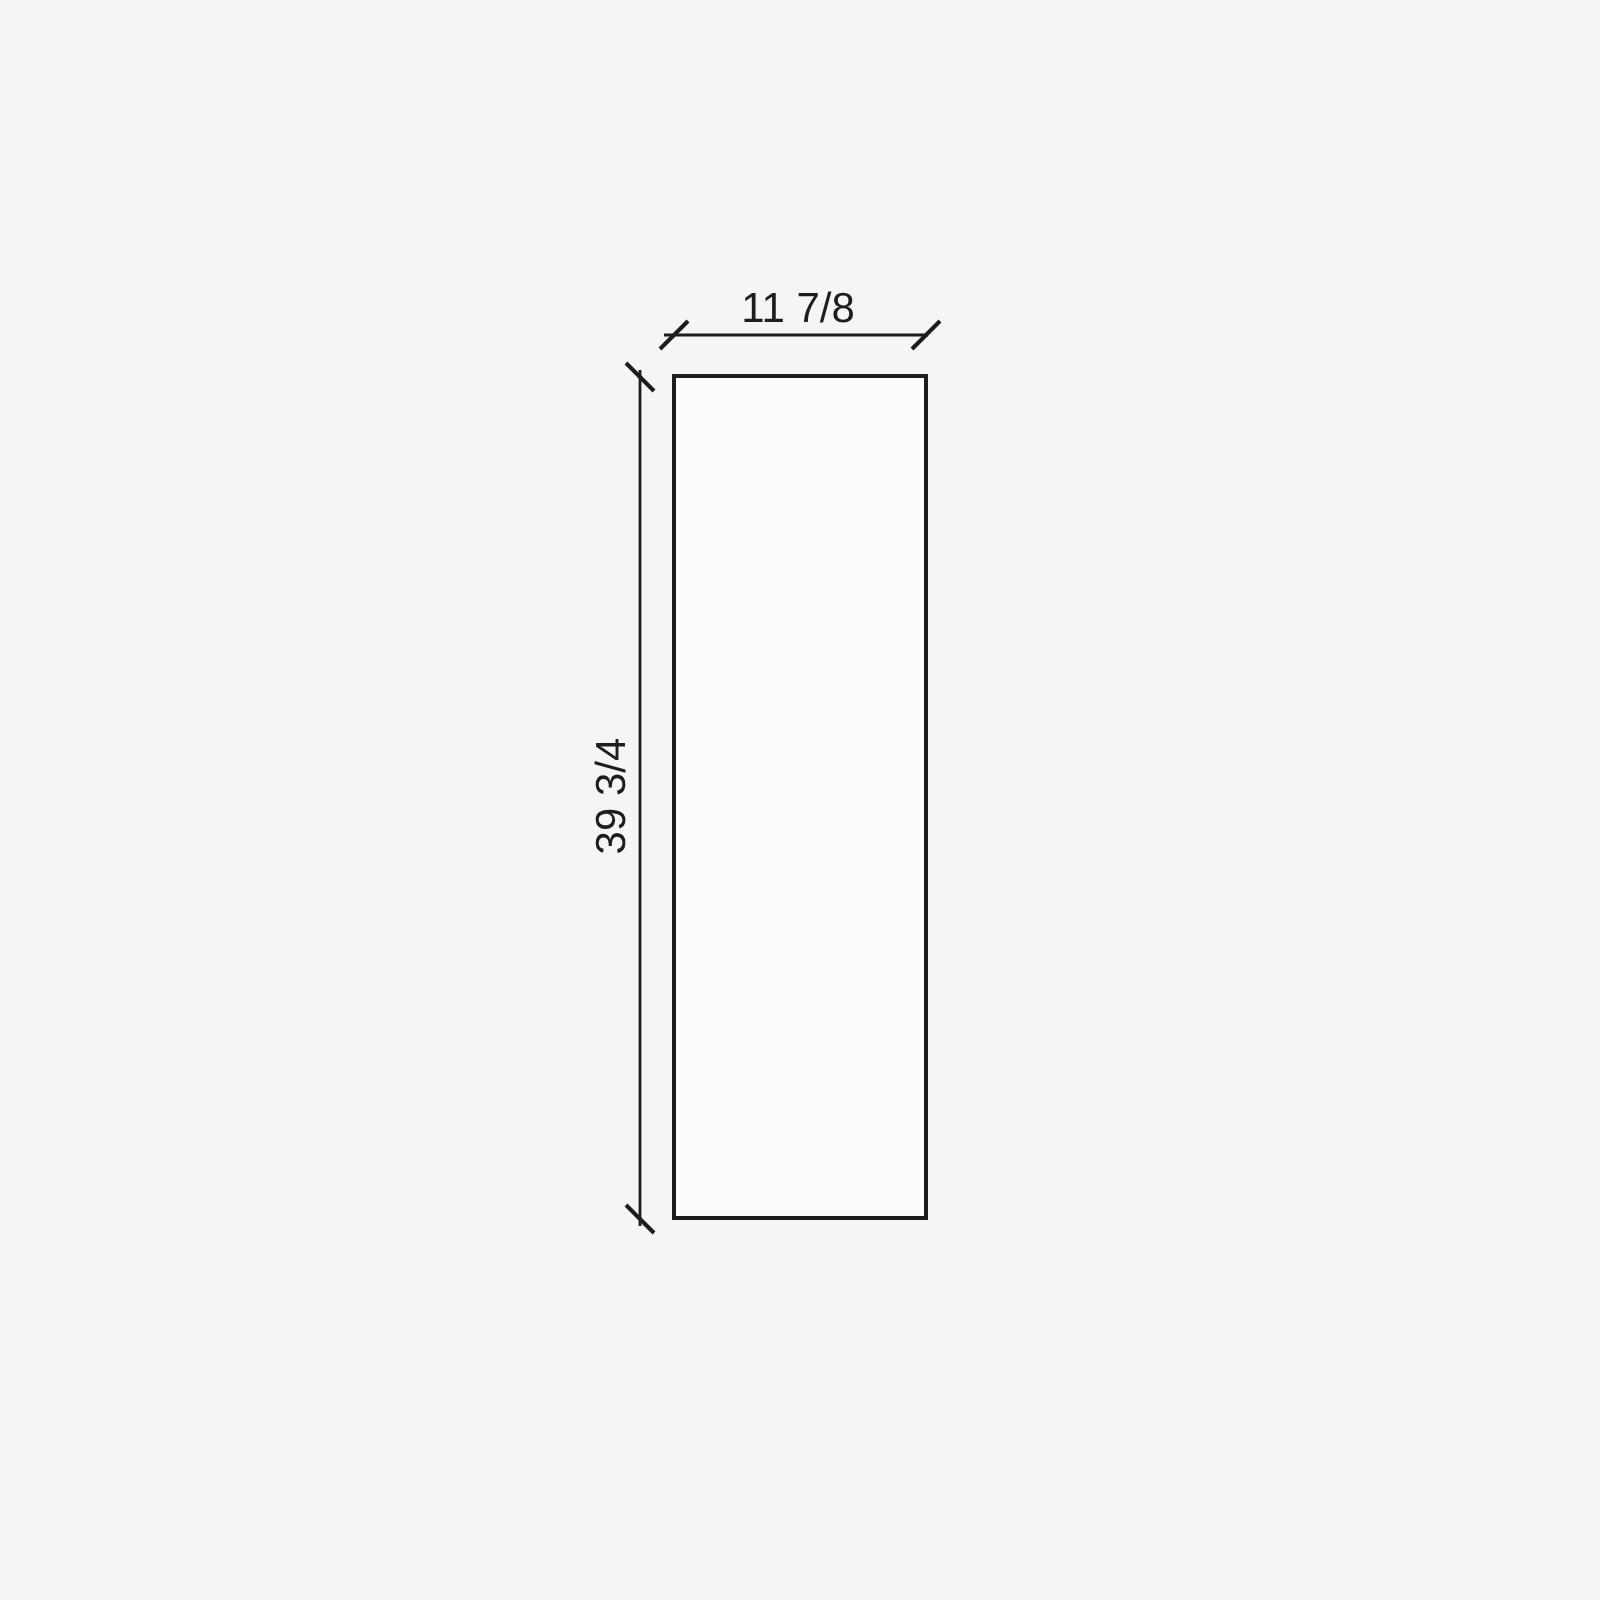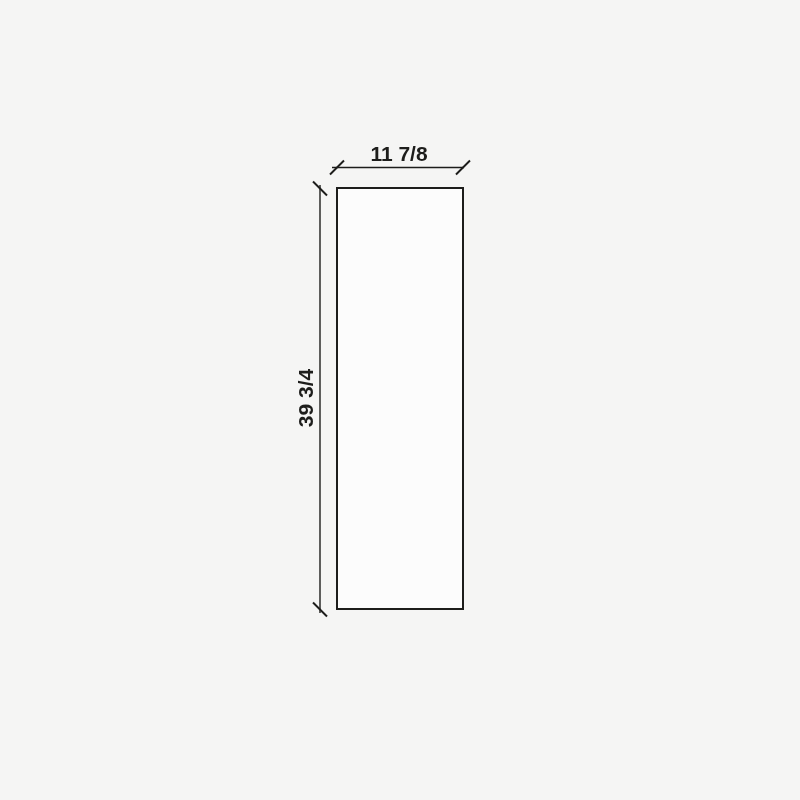--- a/index.html
+++ b/index.html
@@ -8,21 +8,20 @@
     width: 800px;
     height: 800px;
     background: #f5f5f4;
     overflow: hidden;
     font-family: "Liberation Sans", sans-serif;
   }
   .canvas {
     position: relative;
     width: 724px;
     height: 800px;
-    font-weight: bold;
   }
   svg text {
     font-family: "Liberation Sans", sans-serif;
     font-size: 21px;
     fill: #1d1d1b;
   }
 </style>
 </head>
 <body>
 

